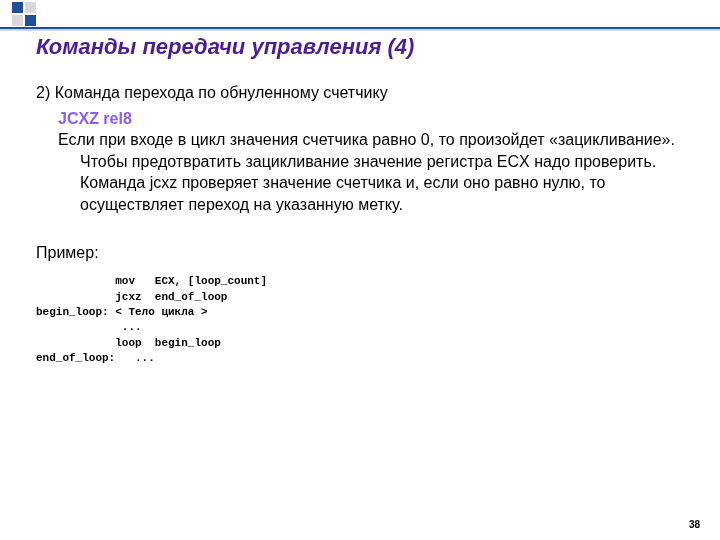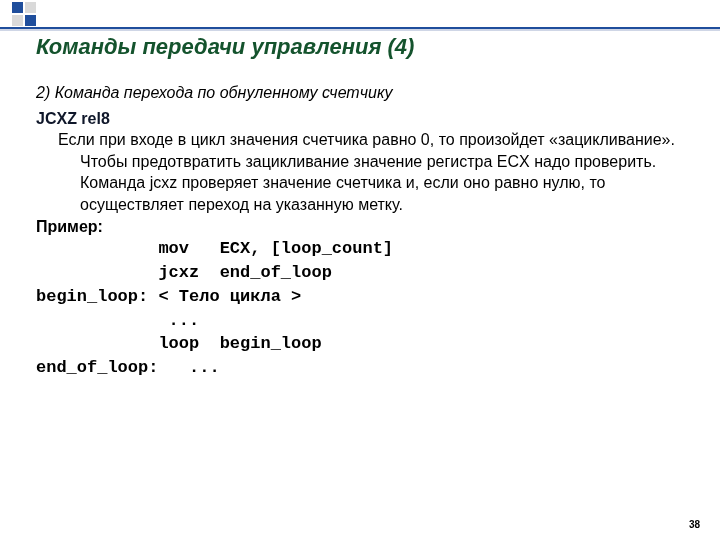--- a/index.html
+++ b/index.html
@@ -16,36 +16,36 @@
     width:26px;height:26px;
   }
   .hdr{
     position:absolute;top:27px;left:0;right:0;
     height:2px;background:#1f4e9c;
     box-shadow:0 2px 0 #cfd6e6;
   }
   .title{
     position:absolute;top:34px;left:36px;
     font-size:22px;font-style:italic;font-weight:bold;
-    color:#14532d;
+    color:#4c1d95;
   }
   .content{
     position:absolute;top:82px;left:36px;right:28px;
     font-size:16px;line-height:1.35;
   }
-  .it{font-style:italic}
-  .cmd{color:#0f172a;font-weight:bold;margin-top:4px}
+  .it{}
+  .cmd{color:#8b5cf6;font-weight:bold;margin-left:22px;margin-top:4px}
   .body-p{}
   .indent{padding-left:22px;text-indent:-22px;margin-left:22px}
-  .ex-label{font-weight:bold;}
+  .ex-label{font-weight:normal;margin-top:26px}
   .code{
     font-family:"Courier New",monospace;
-    font-size:17px;font-weight:bold;
+    font-size:11px;font-weight:bold;
     white-space:pre;
-    margin-top:0;line-height:1.4;
+    margin-top:11px;line-height:1.4;
   }
   .pagenum{
     position:absolute;bottom:10px;right:20px;
     font-size:10px;font-weight:bold;
   }
 </style>
 </head>
 <body>
 
 <div class="logo">

